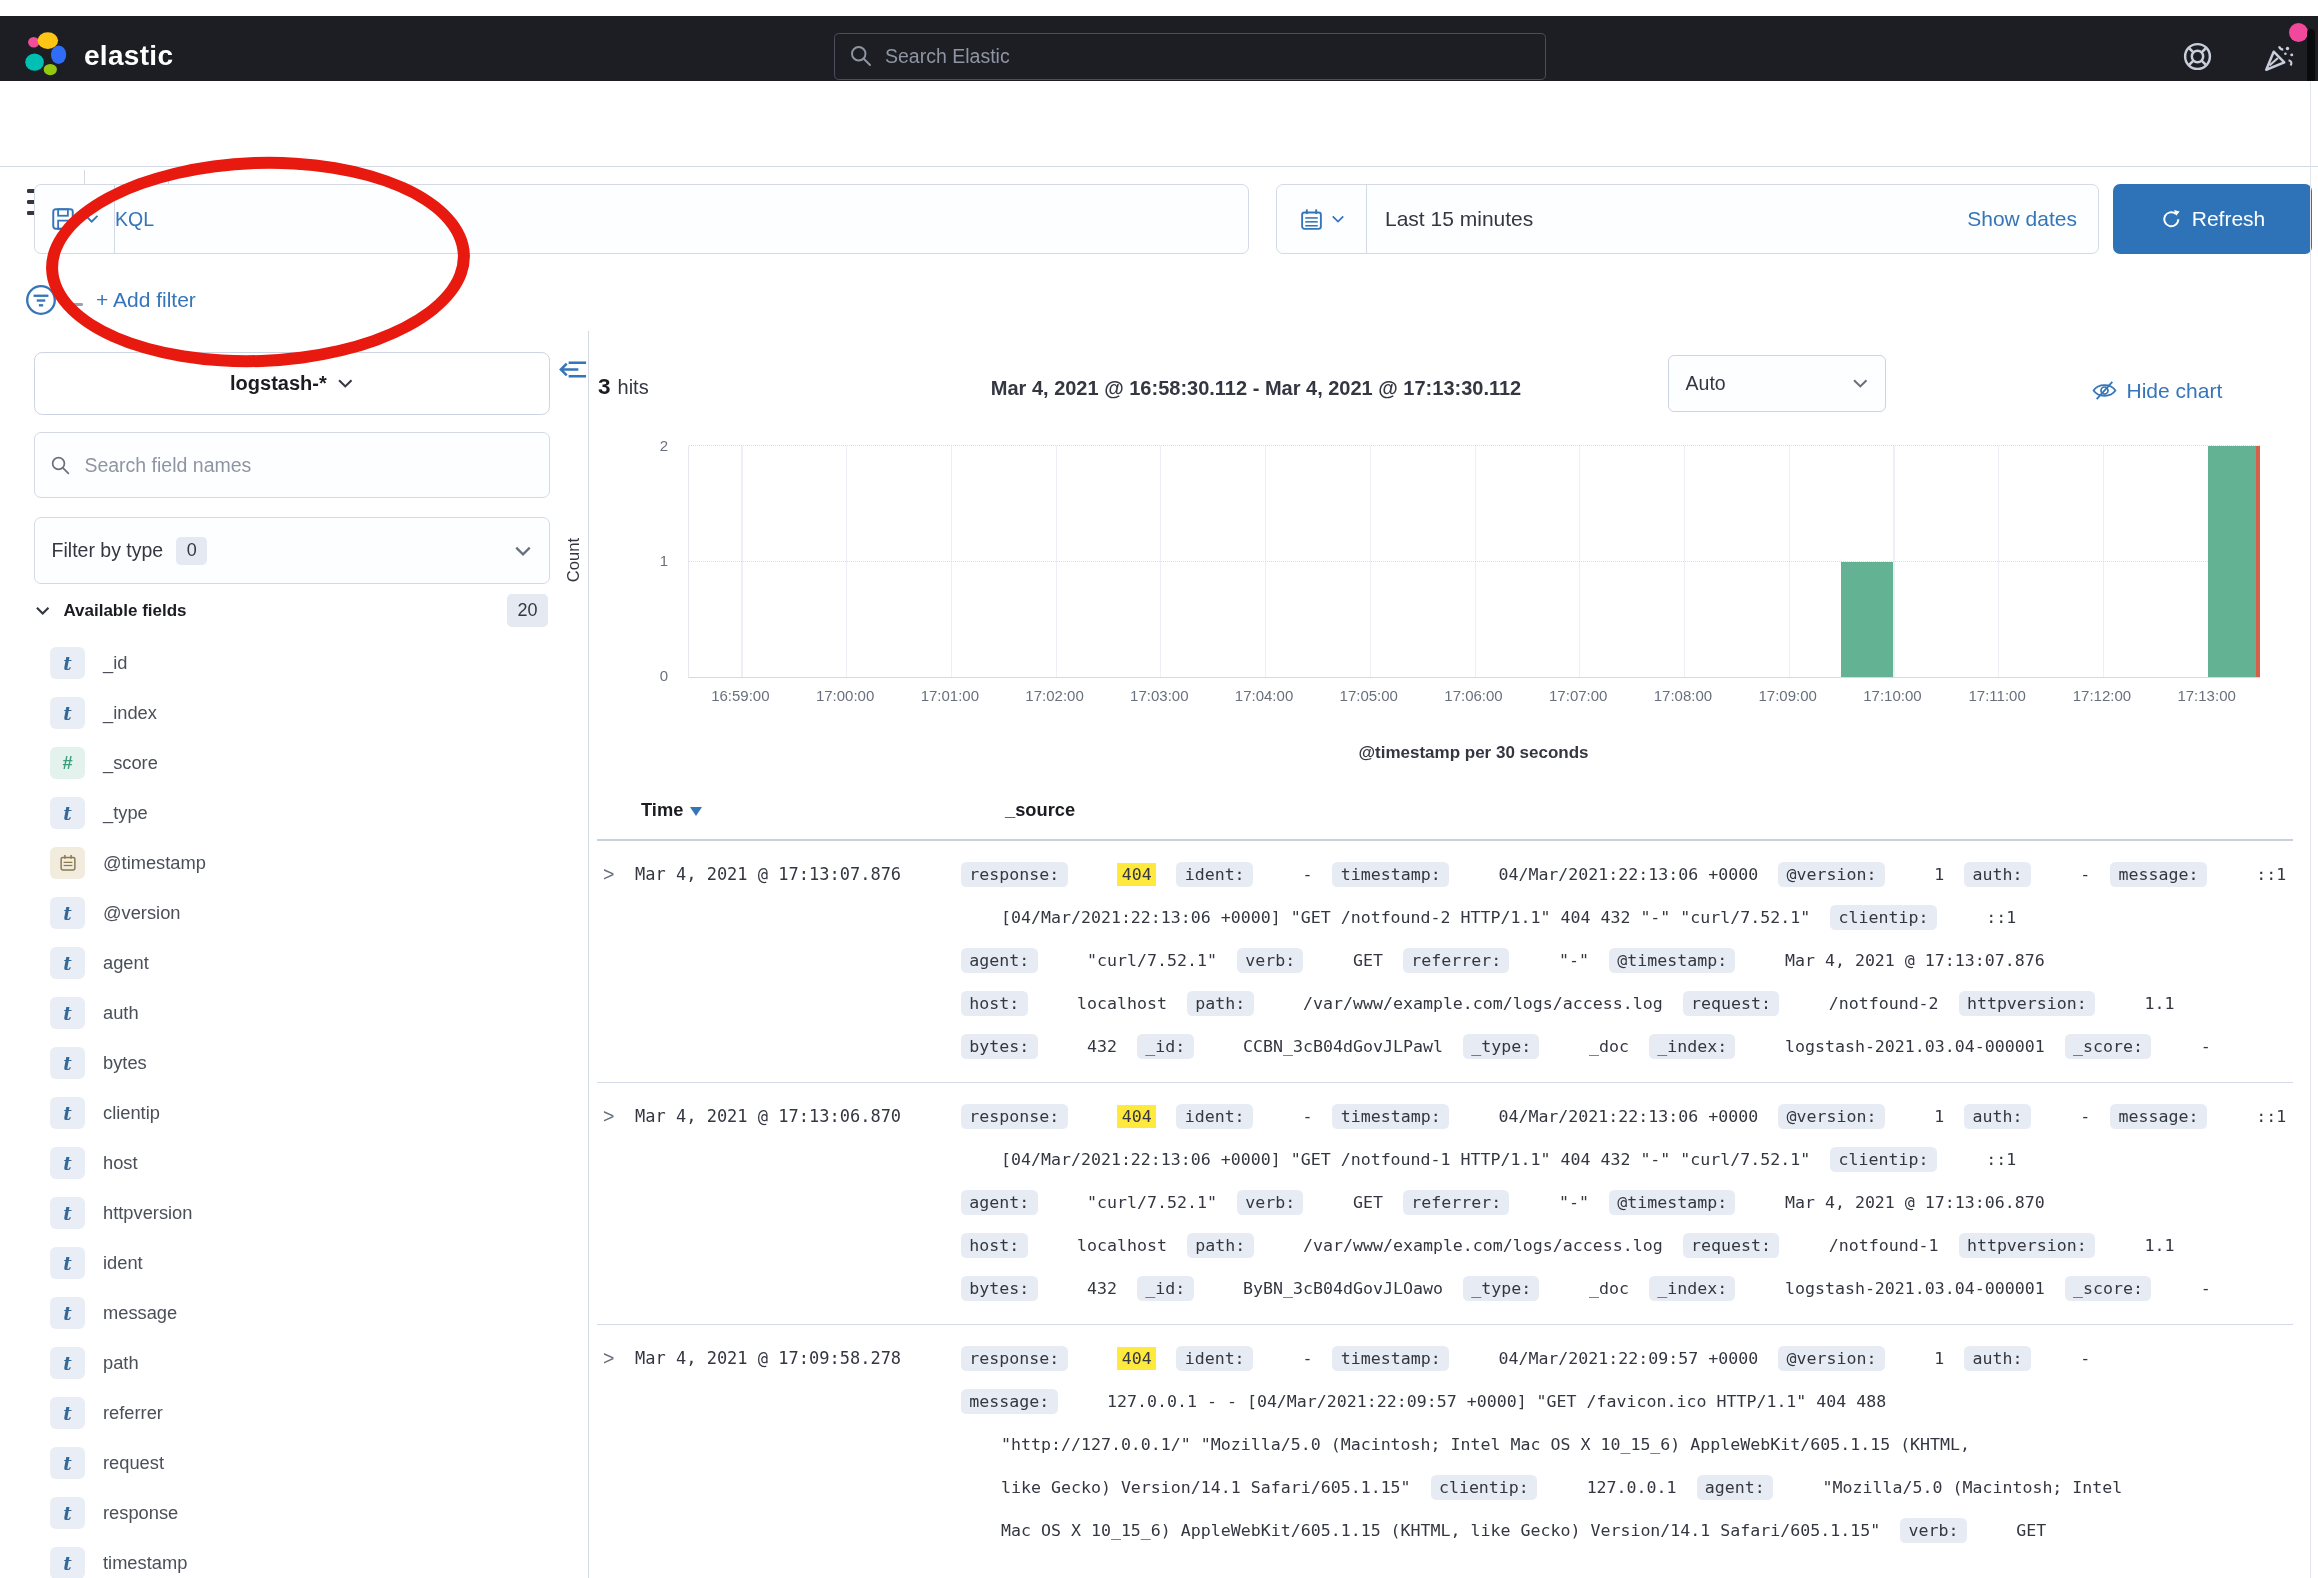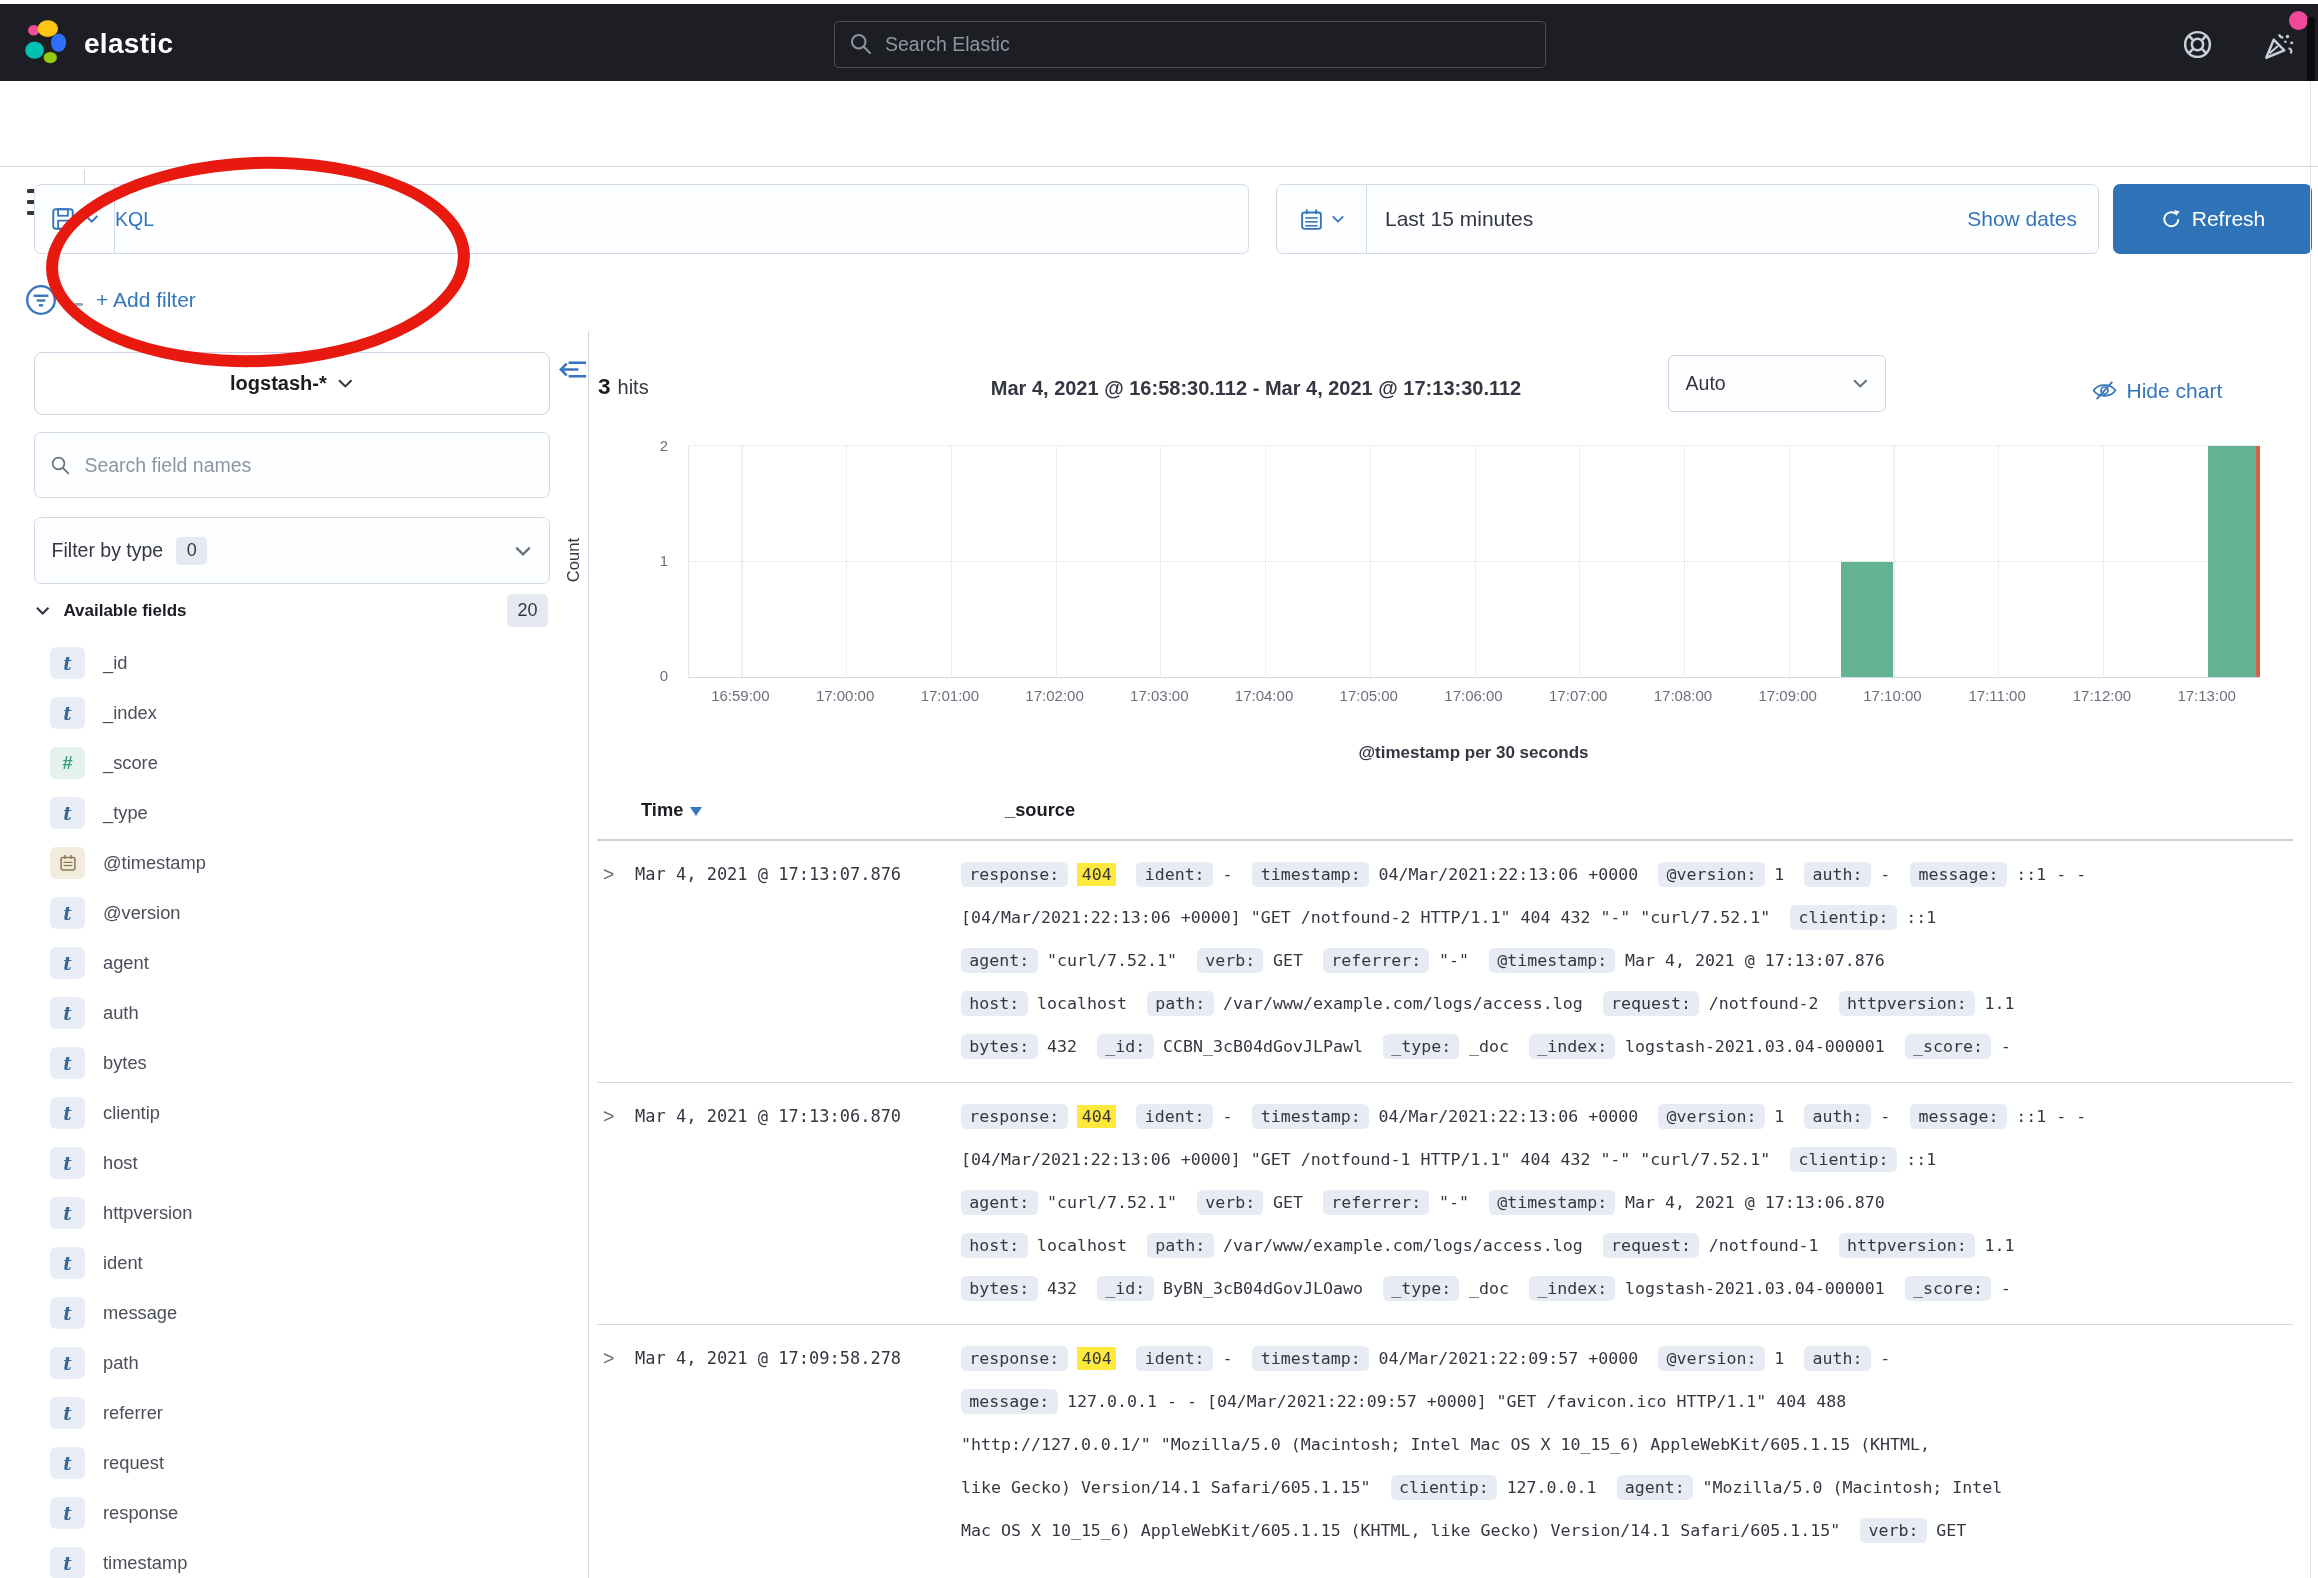--- a/index.html
+++ b/index.html
@@ -1,21 +1,21 @@
 <!DOCTYPE html>
 <html style="font-size:9.5px"><head>
 <meta charset="utf-8">
 <style>
   html,body{margin:0;padding:0;background:#fff;}
   #app{position:relative;width:2319px;height:1578px;overflow:hidden;background:#fff;
        font-family:"Liberation Sans",sans-serif;color:#343741;}
   svg{display:block}
 
   
-  .topbar{position:absolute;left:0;top:4px;width:2319px;height:99px;background:#1D1E24;}
+  .topbar{position:absolute;left:0;top:16px;width:2319px;height:99px;background:#1D1E24;}
   .brand{position:absolute;left:18px;top:13px;display:flex;align-items:center;gap:13px;}
   .brand-text{color:#fff;font-size:28px;font-weight:600;letter-spacing:0.3px;}
   .gsearch{position:absolute;left:834px;top:16.6px;width:712px;height:47px;border:1.2px solid #4A4F5B;
            border-radius:4.7px;display:flex;align-items:center;padding:0 14px;box-sizing:border-box;gap:12px;}
   .gsearch .ph{color:#8E95A2;font-size:19.5px;}
   .hicon{position:absolute;top:24px;color:#C8CEDA;}
   .help-ic{left:2181px;}
   .pop-ic{left:2262px;}
   .pink-dot{position:absolute;left:2289px;top:7px;width:19px;height:19px;border-radius:50%;background:#F0489B;}
   .hthumb{position:absolute;left:2307px;top:13px;width:7.7px;height:66px;background:#0A0B0D;border-radius:4.1px;}
@@ -115,21 +115,21 @@
             border-top:9px solid #3575B9;margin-top:3.5px;}
   .thead-div{position:absolute;left:597px;top:839px;width:1696px;height:1.8px;background:#C9D1DD;}
   #row-list{position:absolute;left:597px;top:841px;width:1696px;}
   .doc-row{display:flex;align-items:flex-start;padding:12px 0 14px 0;border-bottom:1.2px solid #D3DAE6;}
   .doc-row:last-child{border-bottom:none;}
   .expand{width:38px;font-size:19.5px;color:#69707D;line-height:43px;padding-left:6px;box-sizing:border-box;cursor:pointer;}
   .doc-time{width:326px;font-family:"DejaVu Sans Mono",monospace;font-size:17px;color:#343741;line-height:43px;}
   .doc-src{flex:1;font-family:"DejaVu Sans Mono",monospace;font-size:16.6px;color:#343741;overflow:hidden;}
   .src-line{display:flex;align-items:center;height:43px;white-space:pre;}
   .kbadge{background:#E7ECF4;border-radius:5.3px;padding:3px 8.3px;margin-right:9.5px;}
-  .val{margin-right:20px;}
+  .val{margin-right:20px;margin-left:40px;}
   .hl{background:#FFE93D;padding:2.4px 4.7px;}
 
   .edge-line{position:absolute;left:2310px;top:81px;width:1.2px;height:1497px;background:#E2E6EC;}
 </style>
 </head>
 <body>
 
 <div id="app">
 
   <header class="topbar">

